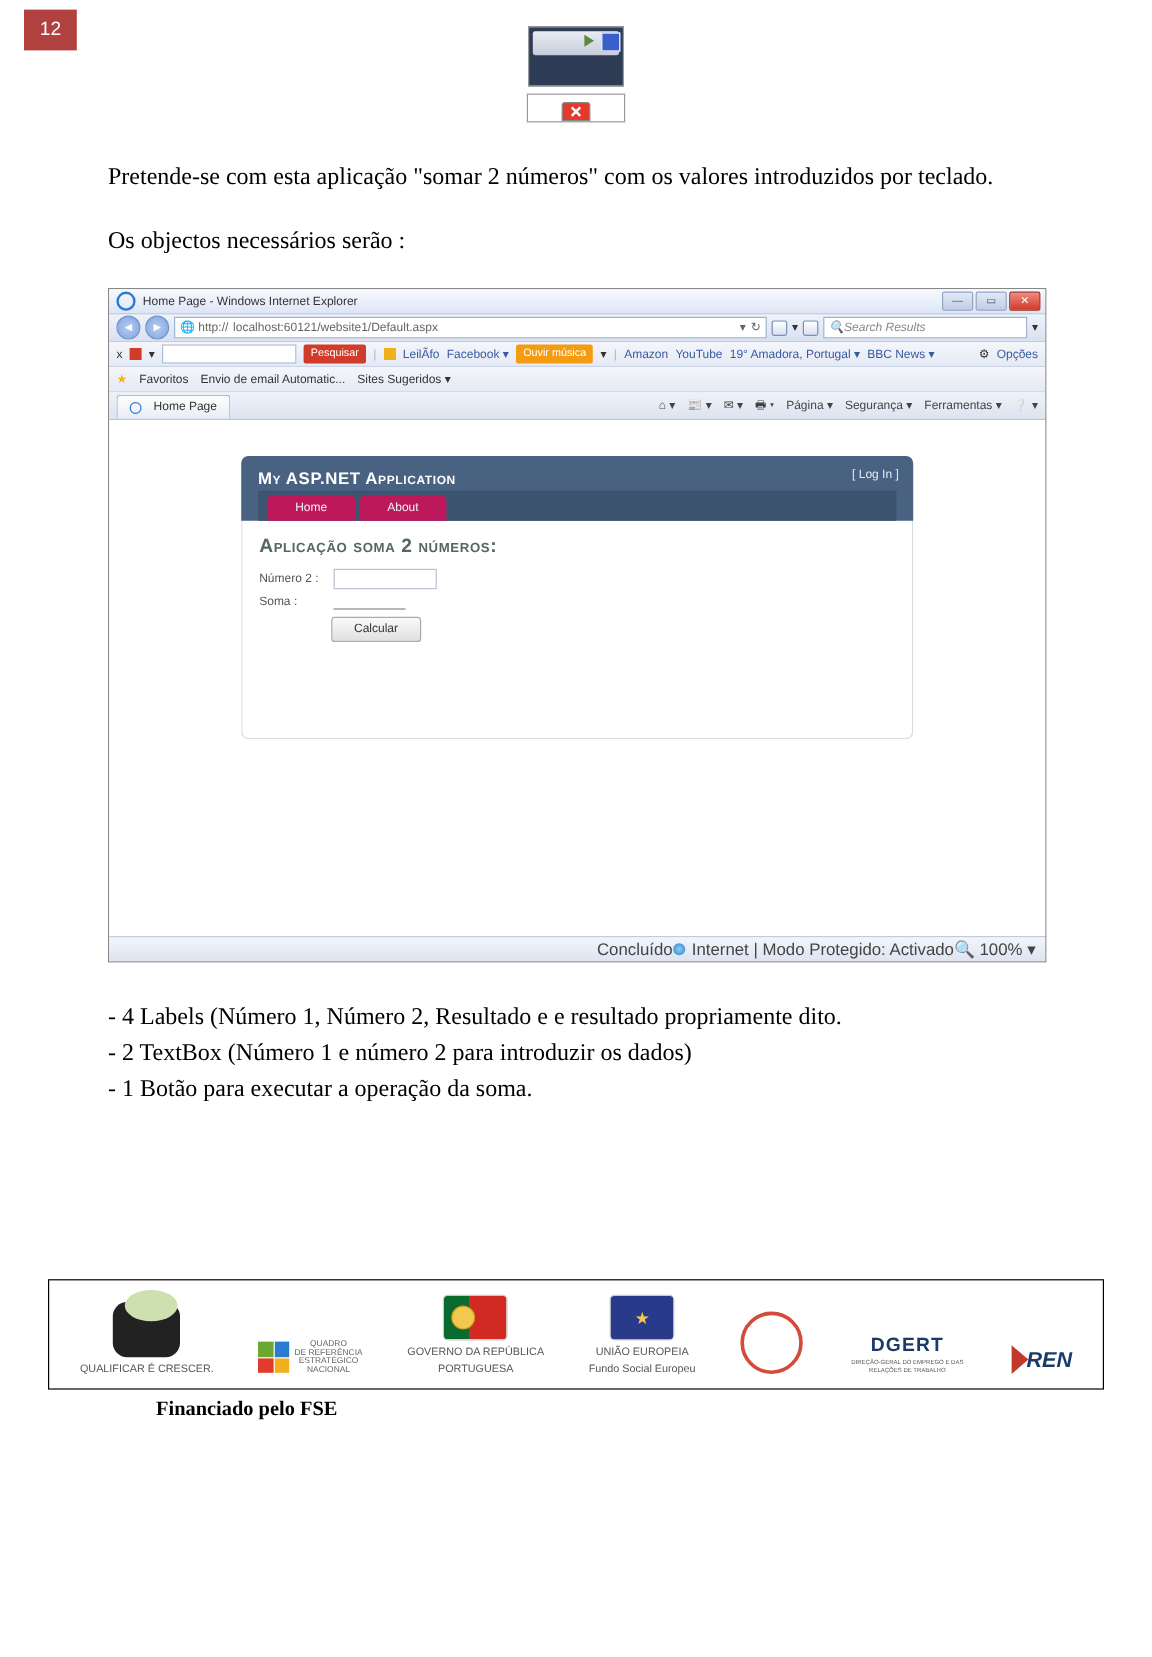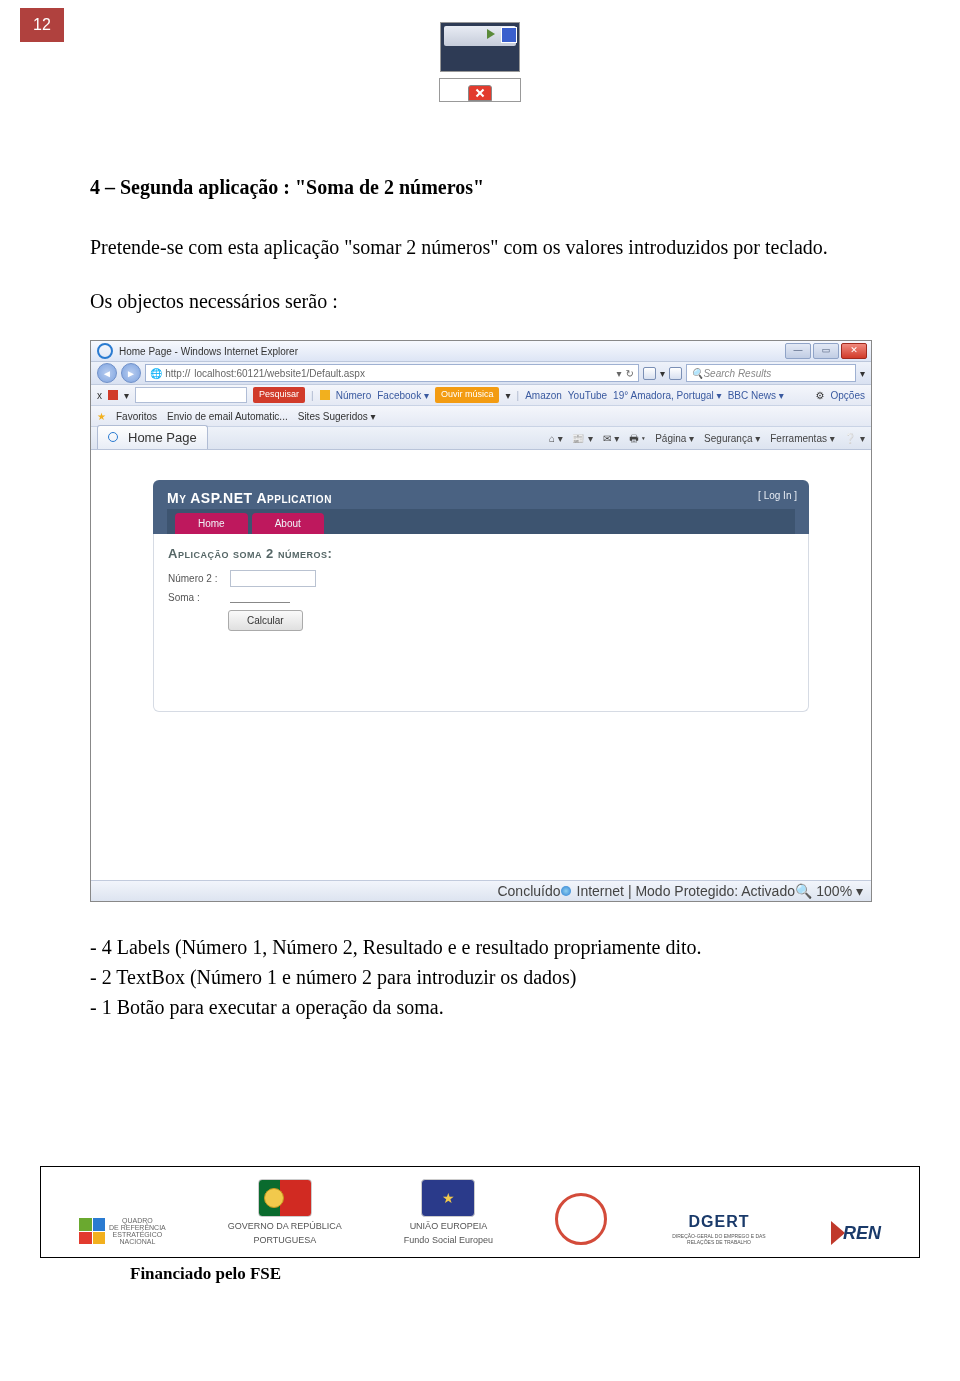--- a/index.html
+++ b/index.html
@@ -237,39 +237,39 @@
     padding: 0 6px;
     border-bottom: 1px solid #b9c4d9;
     justify-content: space-between;
   }
   .tabrow .tab {
     background: linear-gradient(#fefefe,#e8edf6);
     border: 1px solid #b0bcd4;
     border-bottom: none;
     border-radius: 3px 3px 0 0;
     padding: 2px 10px;
-    font-size: 13px;
+    font-size: 10px;
     display:flex;align-items:center;gap:4px;
   }
   .tabrow .cmdbar {
     display: flex;
     gap: 10px;
     align-items: center;
     font-size: 10px;
     color: #444;
     padding-bottom: 3px;
   }
   .pagearea {
     background: #fff;
     height: 430px;
     padding: 20px 16px;
     box-sizing: border-box;
   }
   .aspbox {
-    width: 656px;
+    width: 560px;
     margin: 10px auto 0 auto;
   }
   .asphdr {
     background: #4a6282;
     color: #fff;
     padding: 8px 14px 0 14px;
     border-radius: 6px 6px 0 0;
     position: relative;
   }
   .asphdr .title {
@@ -299,21 +299,21 @@
   }
   .aspbody {
     background: #fff;
     border: 1px solid #d6dbe4;
     border-top: none;
     padding: 10px 14px 80px 14px;
     border-radius: 0 0 6px 6px;
   }
   .aspbody h4 {
     margin: 0 0 6px 0;
-    font-size: 13px;
+    font-size: 16px;
     color: #566;
     font-variant: small-caps;
     letter-spacing: .5px;
   }
   .frow {
     display: flex;
     align-items: center;
     gap: 6px;
     font-size: 10px;
     color: #555;
@@ -459,21 +459,20 @@
     <div class="toolbar-bg"></div>
     <div class="play-icon"></div>
     <div class="blue-sq"></div>
   </div>
   <div class="vs-snip2">
     <div class="red-btn"></div>
   </div>
 </div>
 
 <div class="content">
-  <h2>4 – Segunda aplicação : "Soma de 2 números"</h2>
   <p>Pretende-se com esta aplicação "somar 2 números" com os valores introduzidos por teclado.</p>
   <p>Os objectos necessários serão :</p>
 
   <div class="shot">
     <div class="titlebar">
       <span class="ie-icon"></span>
       <span>Home Page - Windows Internet Explorer</span>
       <div class="win-btns">
         <div class="win-btn">—</div>
         <div class="win-btn">▭</div>
@@ -499,21 +498,21 @@
       <span>▾</span>
     </div>
     <div class="toolrow">
       <span>x</span>
       <span class="sq-dot red"></span>
       <span>▾</span>
       <span class="minisearch"></span>
       <span class="redbtn">Pesquisar</span>
       <span class="sep">|</span>
       <span class="sq-dot ylw"></span>
-      <a>Número</a>
+      <a>LeilÃfo</a>
       <a>Facebook ▾</a>
       <span class="orangebtn">Ouvir música</span>
       <span>▾</span>
       <span class="sep">|</span>
       <a>Amazon</a>
       <a>YouTube</a>
       <a>19° Amadora, Portugal ▾</a>
       <a>BBC News ▾</a>
       <div class="right">
         <span>⚙</span>
@@ -578,20 +577,24 @@
     </div>
   </div>
 
   <p style="margin-bottom:0">- 4 Labels (Número 1, Número 2, Resultado e e resultado propriamente dito.</p>
   <p style="margin-bottom:0">- 2 TextBox (Número 1 e número 2 para introduzir os dados)</p>
   <p>- 1 Botão para executar a operação da soma.</p>
 </div>
 
 <div class="footer-wrap">
   <div class="logo-col">
+    <div class="q-logo"></div>
+    <span>QUALIFICAR É CRESCER.</span>
+  </div>
+  <div class="logo-col">
     <div class="qren-logo">
       <div class="qren-sq">
           <span></span>
           <span></span>
           <span></span>
           <span></span>
         </div>
       <div class="qren-txt">
         <div>QUADRO</div>
         <div>DE REFERÊNCIA</div>

